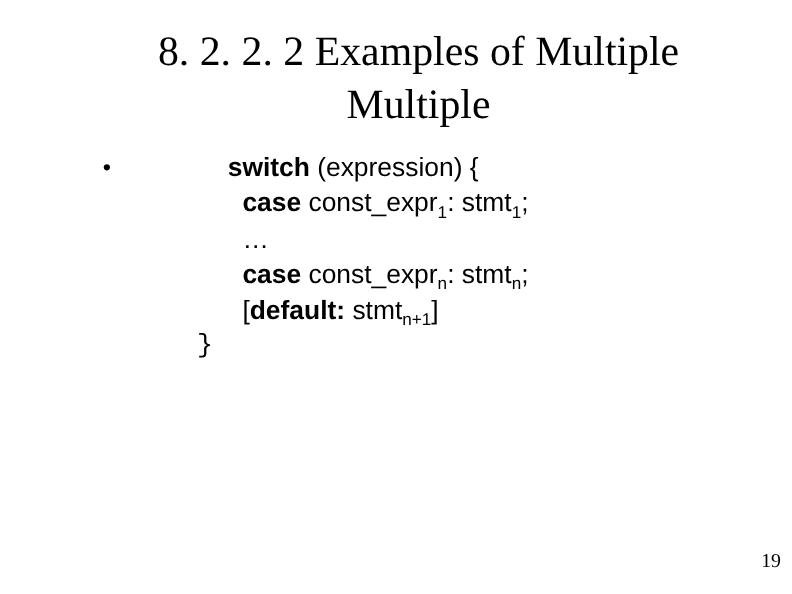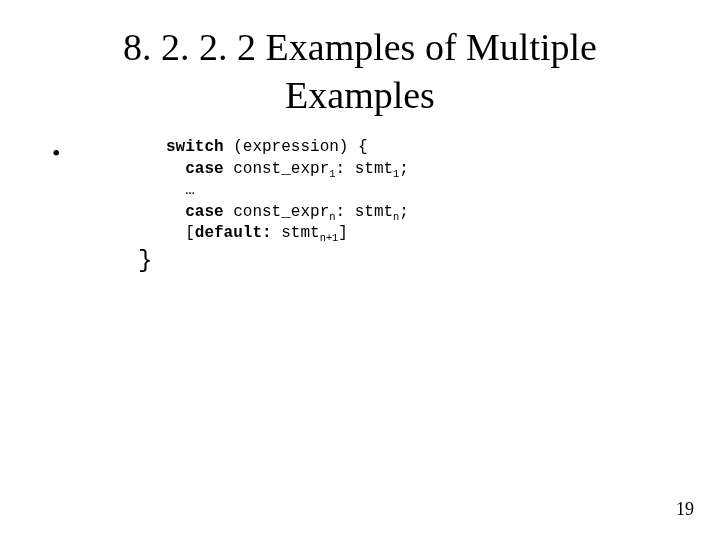--- a/index.html
+++ b/index.html
@@ -10,20 +10,21 @@
     background: #fff;
     font-family: "Times New Roman", Times, serif;
     color: #000;
     position: relative;
   }
   .slide {
     width: 720px;
     height: 540px;
     position: relative;
     box-sizing: border-box;
+    padding-left: 41px;
   }
   .title {
     text-align: center;
     font-size: 38px;
     line-height: 1.25;
     padding-top: 24px;
     padding-left: 60px;
     padding-right: 60px;
   }
   .body {
@@ -43,48 +44,48 @@
   }
   ul.bullets > li.bullet::before {
     content: "•";
     position: absolute;
     left: 4px;
     top: 0;
     font-size: 24px;
     line-height: 1.35;
   }
   .code-block {
-    font-family: Liberation Mono, monospace;
-    font-size: 16px;
+    font-family: Liberation Sans, sans-serif;
+    font-size: 24px;
     line-height: 1.35;
     white-space: pre;
     padding-left: 90px;
   }
   .kw { font-weight: bold; }
   sub { font-size: 0.65em; vertical-align: sub; line-height: 0; }
   .close-brace {
     font-family: "Courier New", Courier, monospace;
     font-size: 24px;
     padding-left: 62px;
   }
   .page-num {
     position: absolute;
-    right: 26px;
+    right: 10px;
     bottom: 20px;
     font-size: 18px;
   }
 </style>
 </head>
 <body>
 
 <div class="slide">
 
   <div class="title">
     <span>8. 2. 2. 2 Examples of Multiple</span><br>
-    <span>Examples</span>
+    <span>Multiple</span>
   </div>
 
   <div class="body">
     <ul class="bullets">
 
       <li class="bullet">
 
         <div class="code-block"><span class="kw">switch</span><span> (expression) {</span>
   <span class="kw">case</span><span> const_expr</span><sub>1</sub><span>:</span><span> stmt</span><sub>1</sub><span>;</span>
   <span>…</span>

